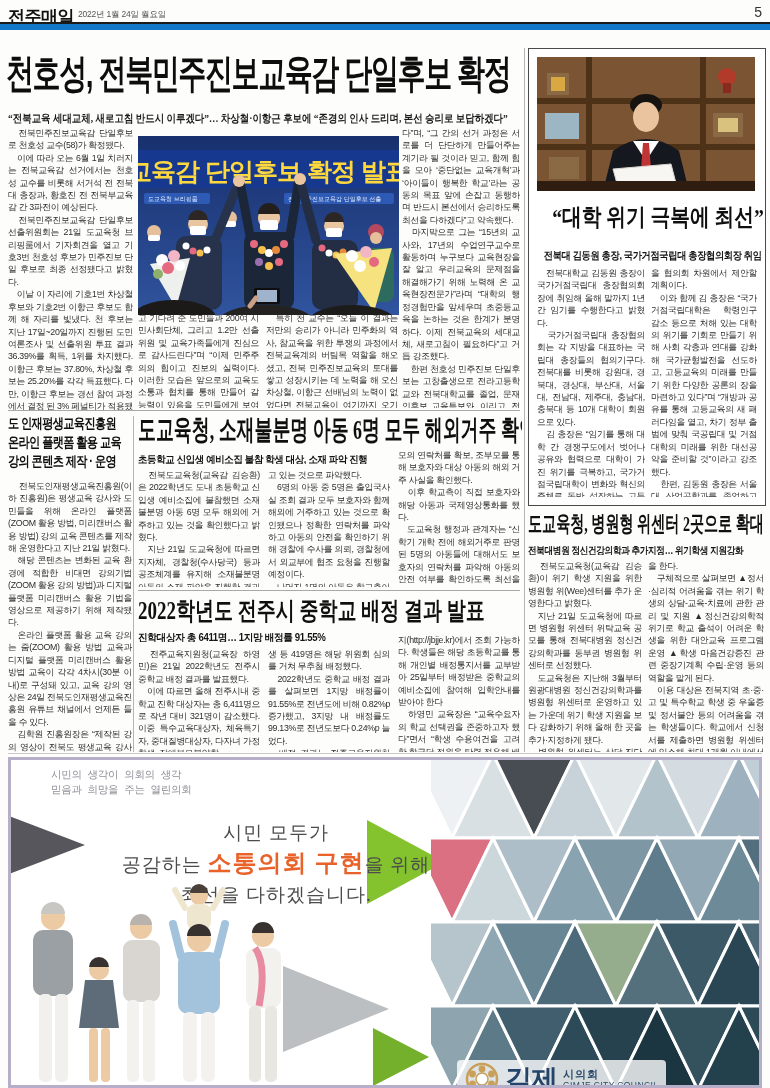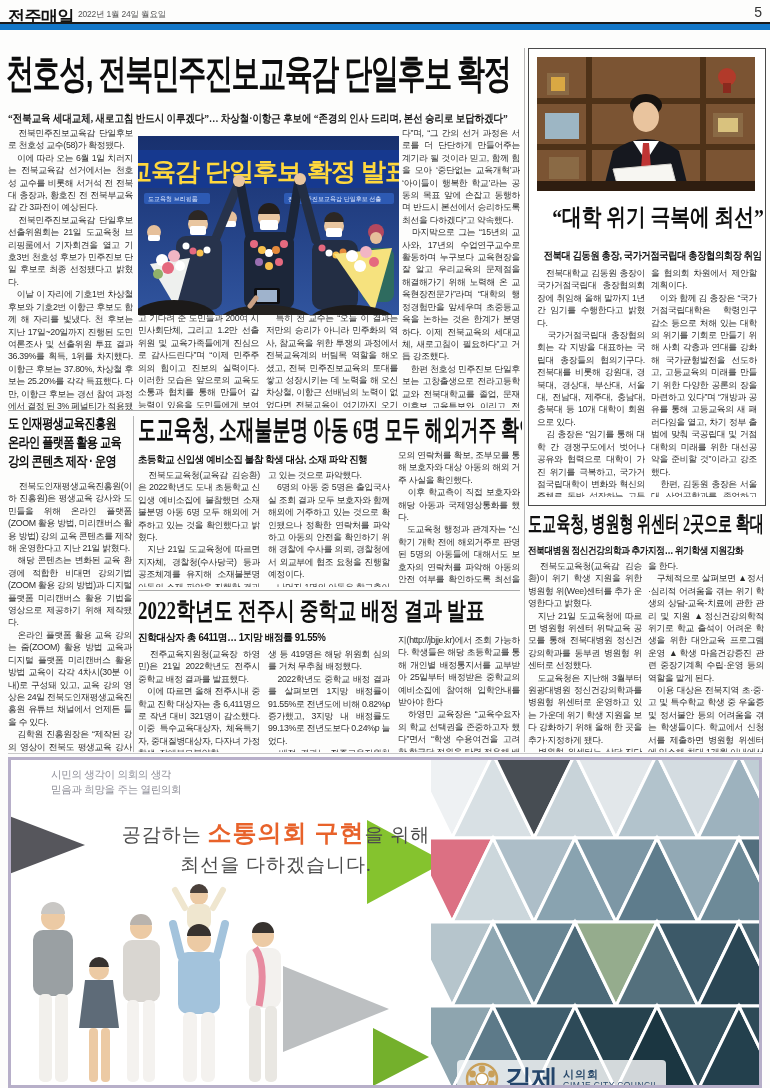--- a/index.html
+++ b/index.html
@@ -23,21 +23,21 @@
   .gothic-h{font-weight:800;color:#101010;font-size:14px;line-height:19px;letter-spacing:-0.8px;white-space:pre-line;}
   
   .bcol{font-size:8.8px;line-height:12.4px;color:#2d2d2d;text-align:justify;
         white-space:pre-wrap;overflow:hidden;letter-spacing:-0.3px;}
   
   .hline{background:#a9a9a9;height:1px;}
   .vline{background:#b5b5b5;width:1px;}
   .boxed{border:1px solid #4a4a4a;background:#fff;}
   
   .ad-box{border:3px solid #b7afc9;background:#ffffff;overflow:hidden;}
-  .ad-tag{font-size:10.5px;color:#8d8d97;letter-spacing:-0.3px;}
+  .ad-tag{font-size:10.5px;color:#8d8d97;letter-spacing:-0.3px;font-family:Liberation Mono, monospace;}
   .tri-right{clip-path:polygon(0 0,100% 50%,0 100%);}
   .slogan{font-family:"Liberation Serif",serif;color:#4c4c4c;text-align:center;line-height:30px;font-size:19px;letter-spacing:1px;}
   .slogan-hl{font-size:24px;font-weight:700;}
   .logo-wrap{display:flex;align-items:center;gap:6px;background:rgba(255,255,255,0.8);border-radius:4px;padding:2px 8px;}
   .logo-kr{font-size:27px;font-weight:900;color:#24456b;letter-spacing:-1px;line-height:1;}
   .logo-sub1{font-size:11px;font-weight:700;color:#2a4a6b;line-height:12px;letter-spacing:1px;}
   .logo-sub2{font-size:8.5px;color:#2a4a6b;line-height:11px;letter-spacing:0.4px;}
 </style>
 </head>
 <body>
@@ -263,20 +263,21 @@
   <div class="abs ad-box" style="left:8px;top:757px;width:748px;height:325px;">
     <div class="abs ad-tag" style="left:40px;top:8px;">시민의 생각이 의회의 생각</div>
     <div class="abs ad-tag" style="left:40px;top:23px;">믿음과 희망을 주는 열린의회</div>
 
     <div class="abs tri-right" style="left:-2px;top:56px;width:76px;height:58px;background:#56565c;"></div>
     <div class="abs tri-right" style="left:356px;top:60px;width:78px;height:84px;background:#85c32e;"></div>
     <div class="abs tri-right" style="left:272px;top:206px;width:106px;height:86px;background:#bcbfc1;"></div>
     <div class="abs tri-right" style="left:362px;top:268px;width:56px;height:58px;background:#74b02c;"></div>
 
     <div class="abs slogan" style="left:100px;top:58px;width:330px;">
+      <div>시민 모두가</div>
       <div><span>공감하는 </span><span class="slogan-hl" style="color:#e8622a;">소통의회 구현</span><span>을 위해</span></div>
       <div>최선을 다하겠습니다.</div>
     </div>
 
     <svg id="mosaic-svg" class="abs" style="left:420px;top:0;" width="328" height="325" viewBox="0 0 328 325">
         <polygon points="-20,-6 62,-6 21,78" fill="#eef1f3" stroke="#ffffff" stroke-width="3"></polygon>
         <polygon points="21,78 62,-6 103,78" fill="#d8e0e4" stroke="#ffffff" stroke-width="3"></polygon>
         <polygon points="62,-6 144,-6 103,78" fill="#474d53" stroke="#ffffff" stroke-width="3"></polygon>
         <polygon points="103,78 144,-6 185,78" fill="#c8d3d9" stroke="#ffffff" stroke-width="3"></polygon>
         <polygon points="144,-6 226,-6 185,78" fill="#e2e7ea" stroke="#ffffff" stroke-width="3"></polygon>

